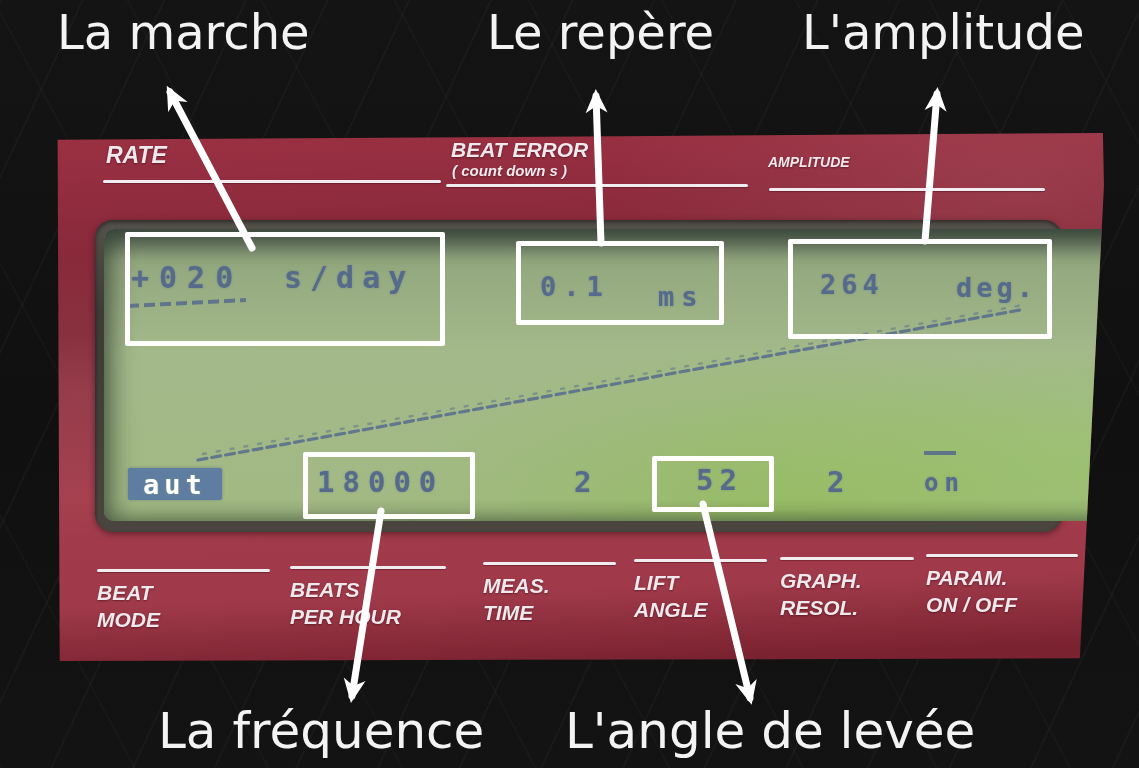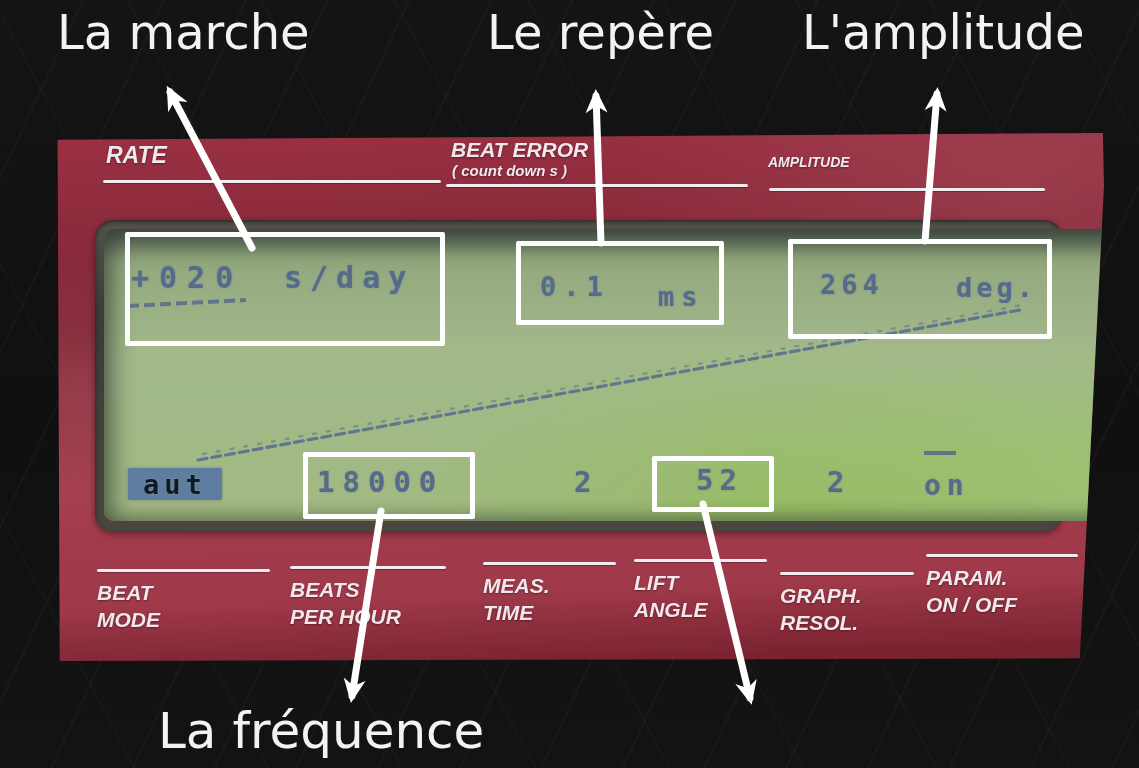--- a/index.html
+++ b/index.html
@@ -53,21 +53,21 @@
                inset -14px 0 20px rgba(40,52,45,.25), inset 0 -6px 14px rgba(70,90,55,.25);
   }
   .lcd-text{
     position:absolute;font-family:"DejaVu Sans Mono", monospace;font-weight:bold;
     color:#566b8c;text-shadow:0 0 2px rgba(86,107,140,0.55);white-space:nowrap;
   }
   .lcd-big{font-size:30px;letter-spacing:10px;}
   .lcd-mid{font-size:27px;letter-spacing:7px;}
   .aut-chip{
     position:absolute;left:24px;top:239px;width:94px;height:32px;border-radius:2px;
-    background:#5e7da0;color:#0f172a;font-family:"DejaVu Sans Mono", monospace;font-weight:bold;
+    background:#5e7da0;color:#ffffff;font-family:"DejaVu Sans Mono", monospace;font-weight:bold;
     font-size:27px;letter-spacing:5px;display:flex;align-items:center;justify-content:center;
     text-shadow:0 0 2px rgba(160,195,140,.6);box-shadow:0 0 3px rgba(70,95,125,.5);
   }
   .squiggle{
     position:absolute;left:24px;top:72px;width:118px;height:4px;transform:rotate(-3deg);
     background:repeating-linear-gradient(90deg,#566b8c 0 11px, transparent 11px 16px);opacity:.85;
   }
   .param-dash{position:absolute;left:820px;top:222px;width:32px;height:4px;background:#566b8c;opacity:.9;}
   .trace-svg{position:absolute;left:0;top:0;}
   
@@ -124,21 +124,21 @@
 
         <span class="lcd-text lcd-mid" style="left:716px;top:40px;letter-spacing:5px;">264</span>
         <span class="lcd-text lcd-mid" style="left:824px;top:43px;letter-spacing:4px;margin-left:28px;">deg.</span>
 
         <div class="aut-chip">aut</div>
         <span class="lcd-text" style="left:213px;top:236px;font-size:29px;letter-spacing:8px;">18000</span>
         <span class="lcd-text" style="left:470px;top:236px;font-size:29px;">2</span>
         <span class="lcd-text" style="left:592px;top:234px;font-size:29px;letter-spacing:6px;">52</span>
         <span class="lcd-text" style="left:723px;top:236px;font-size:29px;">2</span>
         <div class="param-dash"></div>
-        <span class="lcd-text" style="left:820px;top:240px;font-size:28px;letter-spacing:6px;">on</span>
+        <span class="lcd-text" style="left:820px;top:240px;font-size:24px;letter-spacing:6px;">on</span>
 
       </div>
     </div>
 
     <div class="fcell" style="left:42px;top:436px;width:173px;">
       <div class="foverline"></div>
       <div class="ftext"><span>BEAT</span><br>
       <span>MODE</span></div>
     </div>
     <div class="fcell" style="left:235px;top:433px;width:156px;">
@@ -149,21 +149,21 @@
     <div class="fcell" style="left:428px;top:429px;width:133px;">
       <div class="foverline"></div>
       <div class="ftext"><span>MEAS.</span><br>
       <span>TIME</span></div>
     </div>
     <div class="fcell" style="left:579px;top:426px;width:133px;">
       <div class="foverline"></div>
       <div class="ftext"><span>LIFT</span><br>
       <span>ANGLE</span></div>
     </div>
-    <div class="fcell" style="left:725px;top:424px;width:134px;margin-top:15px;">
+    <div class="fcell" style="left:725px;top:424px;width:134px;">
       <div class="foverline"></div>
       <div class="ftext"><span>GRAPH.</span><br>
       <span>RESOL.</span></div>
     </div>
     <div class="fcell" style="left:871px;top:421px;width:152px;">
       <div class="foverline"></div>
       <div class="ftext"><span>PARAM.</span><br>
       <span>ON / OFF</span></div>
     </div>
 
@@ -182,14 +182,15 @@
       </marker>
     </defs>
     <line x1="252" y1="248" x2="170" y2="92" stroke="#ffffff" stroke-width="7" stroke-linecap="round" marker-end="url(#ah)"></line>
     <line x1="601" y1="243" x2="596" y2="96" stroke="#ffffff" stroke-width="7" stroke-linecap="round" marker-end="url(#ah)"></line>
     <line x1="925" y1="241" x2="937" y2="94" stroke="#ffffff" stroke-width="7" stroke-linecap="round" marker-end="url(#ah)"></line>
     <line x1="381" y1="511" x2="352" y2="696" stroke="#ffffff" stroke-width="7" stroke-linecap="round" marker-end="url(#ah)"></line>
     <line x1="703" y1="504" x2="750" y2="698" stroke="#ffffff" stroke-width="7" stroke-linecap="round" marker-end="url(#ah)"></line>
   </svg>
 
   <div class="fr-label fr-bottom" id="lbl-frequence">La fréquence</div>
+  <div class="fr-label fr-bottom" id="lbl-angle">L'angle de levée</div>
 
 </div>
 
 </body></html>

